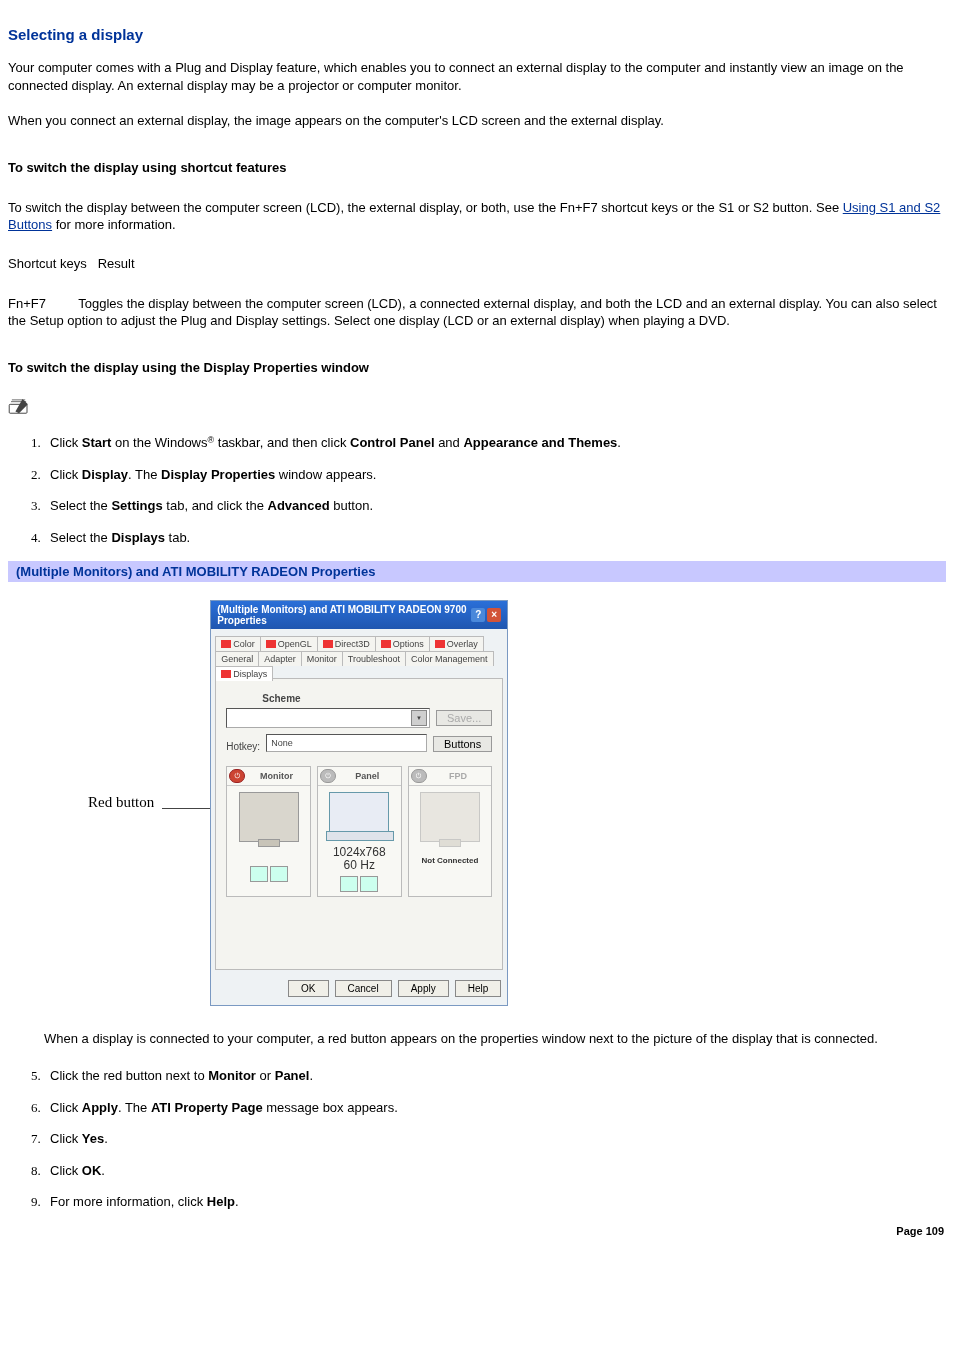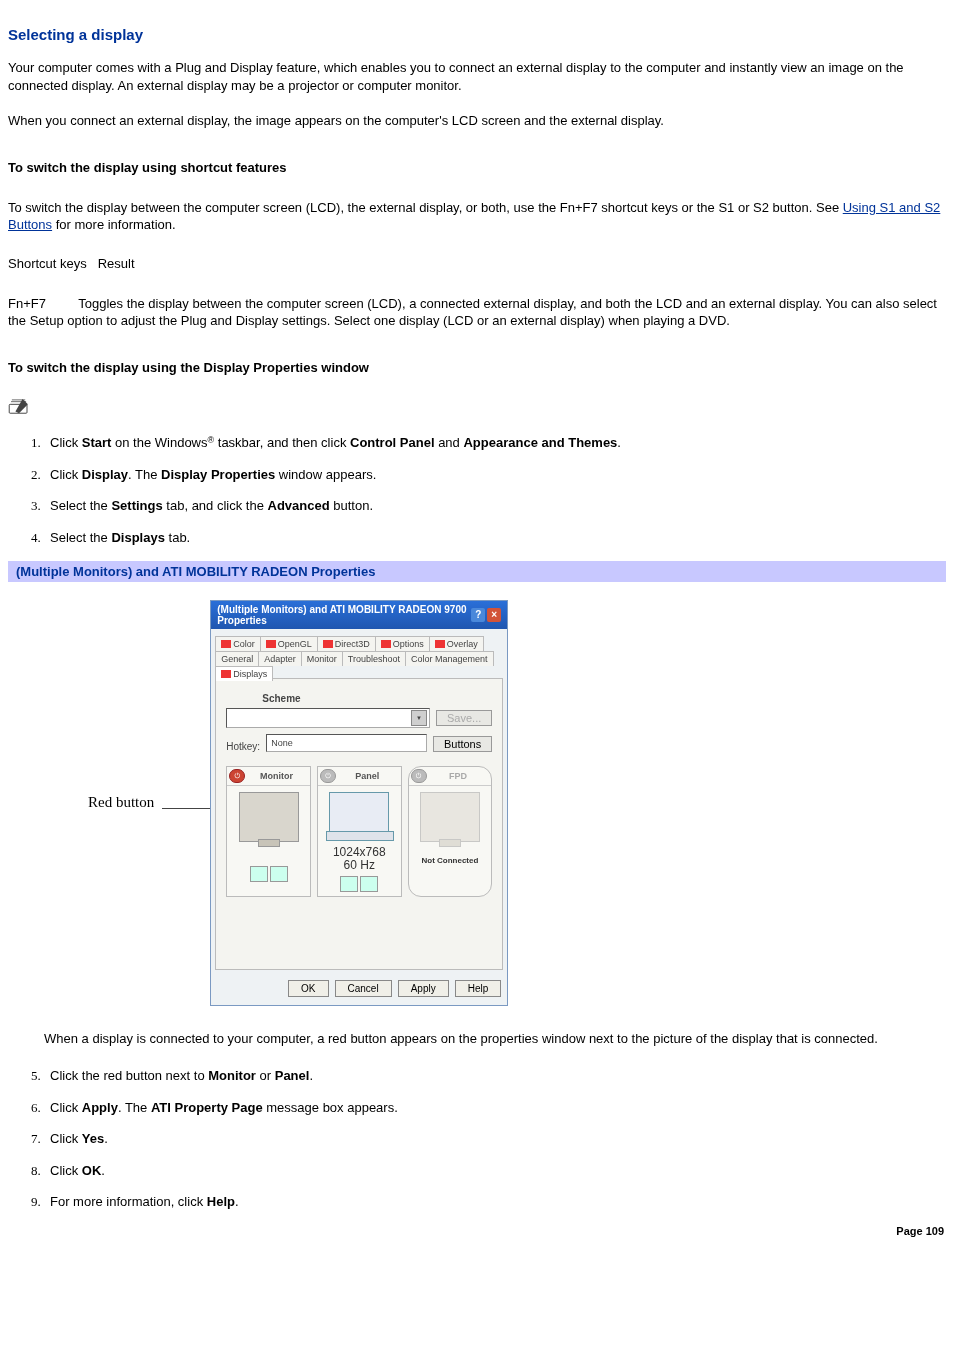--- a/index.html
+++ b/index.html
@@ -187,21 +187,21 @@
   }
   .page-footer {
     position: relative;
     text-align: right;
     font-weight: bold;
     font-size: 11px;
     margin-top: 4px;
     padding-right: 2px;
   }
   .ghost { color:#aaa; }
-  .disabled-card { color:#aaa;border-radius:13px; }
+  .disabled-card { color:#aaa; }
   .disabled-card .disp-hdr-label { color:#aaa; }
   .disabled-red { background:#bbb; border-color:#999; }
 </style>
 </head>
 <body>
 
 <div class="section-title">Selecting a display</div>
 
 <p>Your computer comes with a Plug and Display feature, which enables you to connect an external display to the computer and instantly view an image on the connected display. An external display may be a projector or computer monitor.</p>
 <p>When you connect an external display, the image appears on the computer's LCD screen and the external display.</p>

